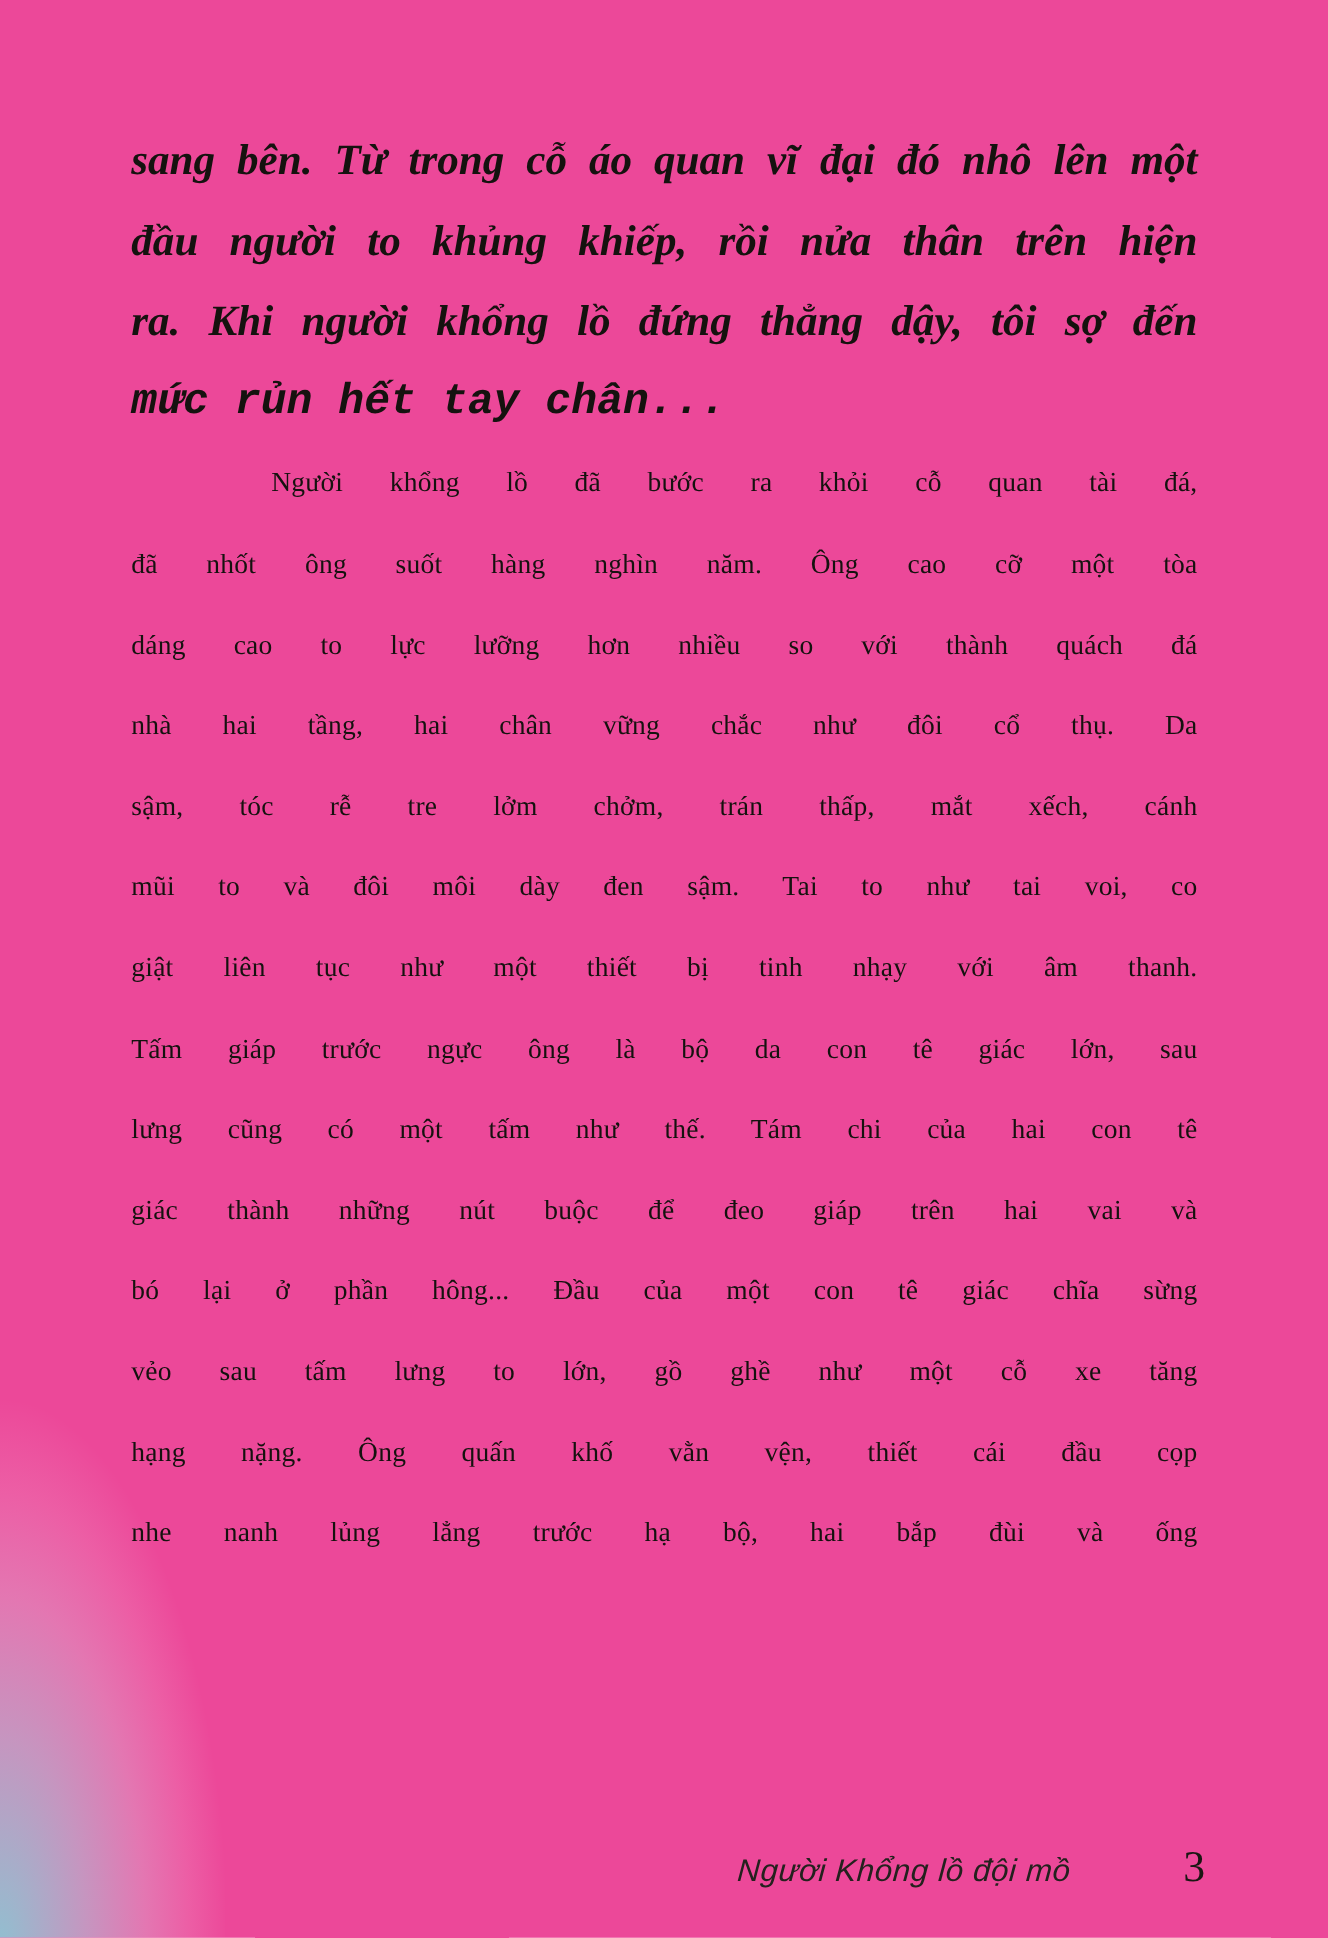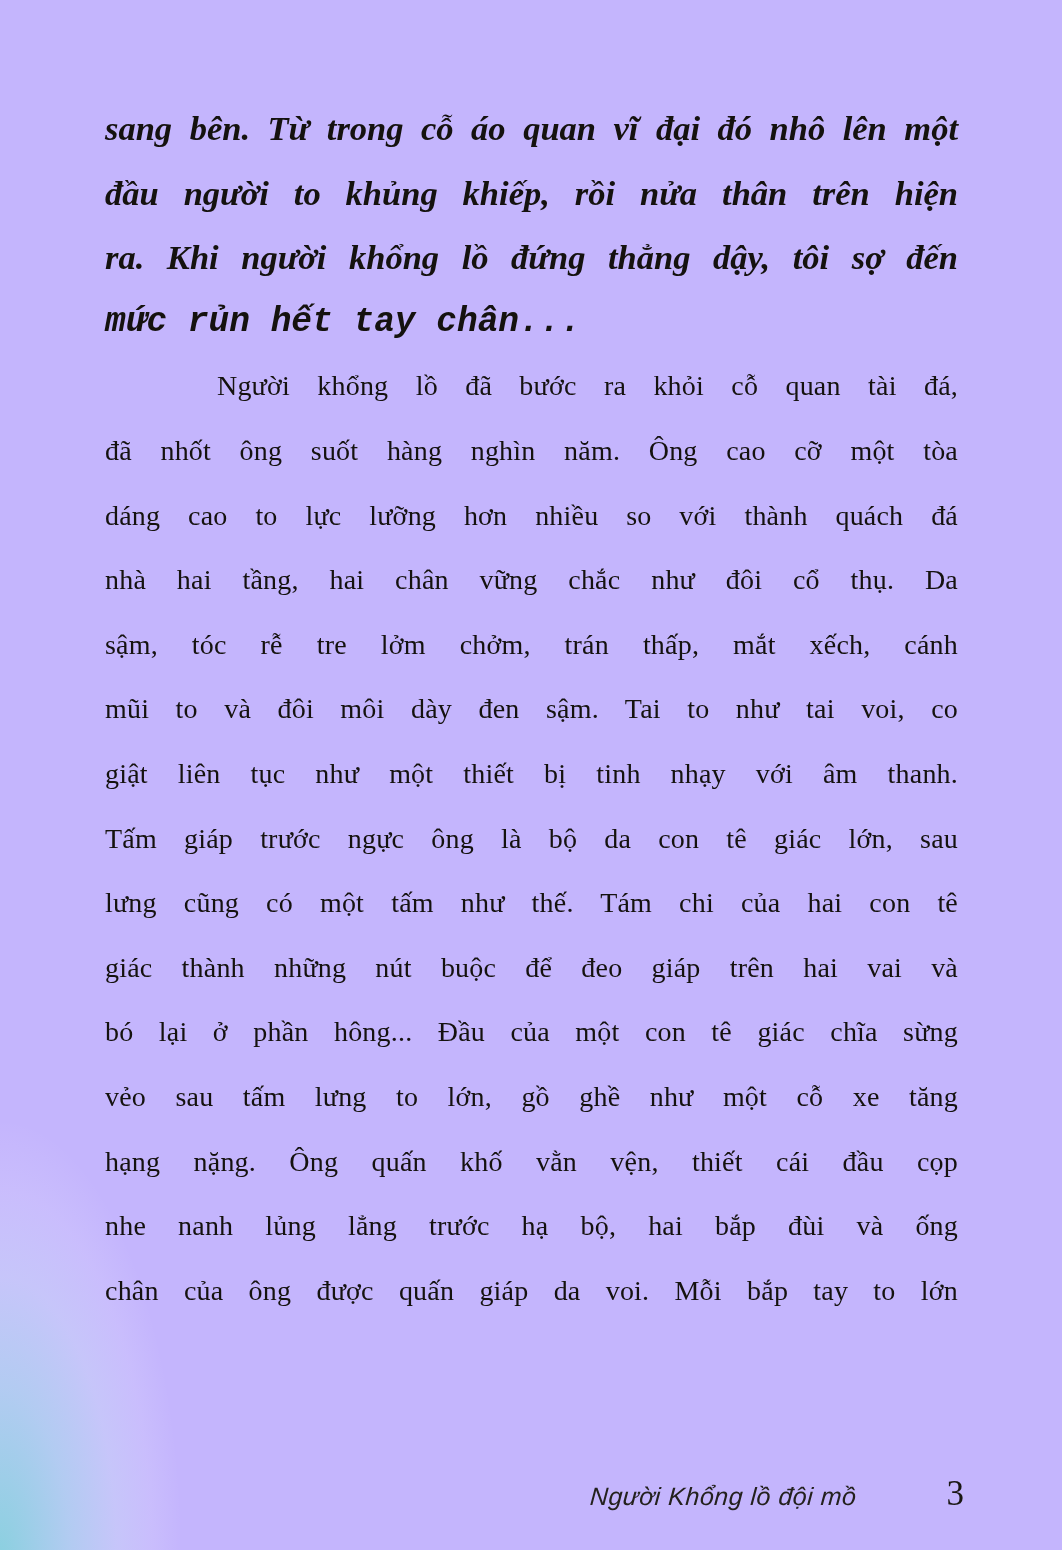--- a/index.html
+++ b/index.html
@@ -11,21 +11,21 @@
     height: 1550px;
     background: #ffffff;
     position: relative;
     overflow: hidden;
     font-family: "Liberation Serif", "DejaVu Serif", serif;
     color: #15120f;
   }
   .page {
     position: absolute;
     inset: 0;
-    background: #c4b5fd;
+    background: #ec4899;
   }
   
   .corner-shade {
     position: absolute;
     left: 0;
     bottom: 0;
     width: 180px;
     height: 540px;
     background: radial-gradient(130% 105% at 0% 102%,
       rgba(128, 213, 218, 0.85) 0%,
@@ -35,21 +35,21 @@
       rgba(255, 255, 255, 0) 78%);
     pointer-events: none;
   }
   .text-block {
     position: absolute;
     left: 105px;
     right: 104px;
     top: 96px;
   }
   .line {
-    font-size: 28px;
+    font-size: 22px;
     line-height: 64.6px;
     height: 64.6px;
     text-align: justify;
     text-align-last: justify;
     letter-spacing: 0.2px;
     overflow: visible;
   }
   .line.short {
     text-align-last: left;
     font-family: Liberation Mono, monospace;
@@ -109,21 +109,20 @@
         <div class="line">sậm, tóc rễ tre lởm chởm, trán thấp, mắt xếch, cánh</div>
         <div class="line">mũi to và đôi môi dày đen sậm. Tai to như tai voi, co</div>
         <div class="line">giật liên tục như một thiết bị tinh nhạy với âm thanh.</div>
         <div class="line">Tấm giáp trước ngực ông là bộ da con tê giác lớn, sau</div>
         <div class="line">lưng cũng có một tấm như thế. Tám chi của hai con tê</div>
         <div class="line">giác thành những nút buộc để đeo giáp trên hai vai và</div>
         <div class="line">bó lại ở phần hông... Đầu của một con tê giác chĩa sừng</div>
         <div class="line">vẻo sau tấm lưng to lớn, gồ ghề như một cỗ xe tăng</div>
         <div class="line">hạng nặng. Ông quấn khố vằn vện, thiết cái đầu cọp</div>
         <div class="line">nhe nanh lủng lẳng trước hạ bộ, hai bắp đùi và ống</div>
-        <div class="line">chân của ông được quấn giáp da voi. Mỗi bắp tay to lớn</div>
       </div>
   </main>
 
   <footer class="footer">
     <span class="running-title">Người Khổng lồ đội mồ</span>
     <span class="page-number">3</span>
   </footer>
 
 </div>
 

